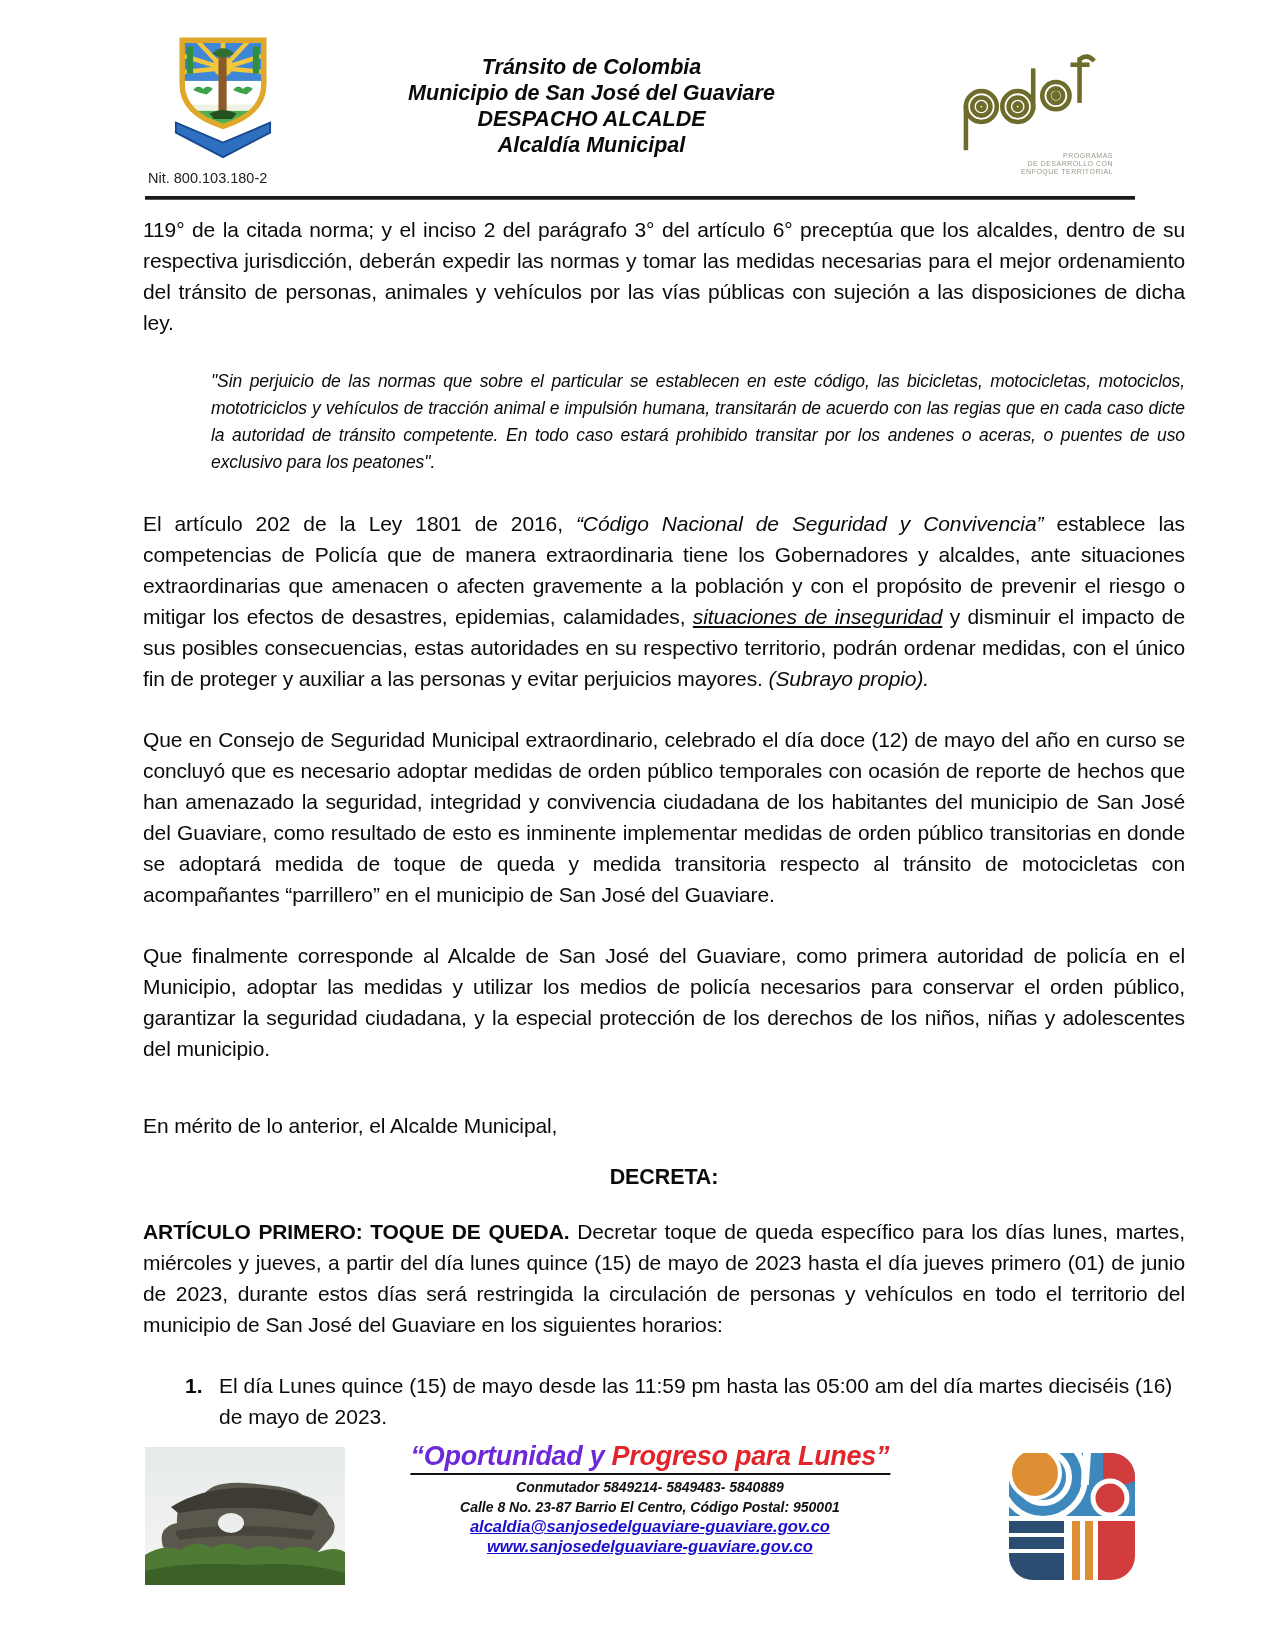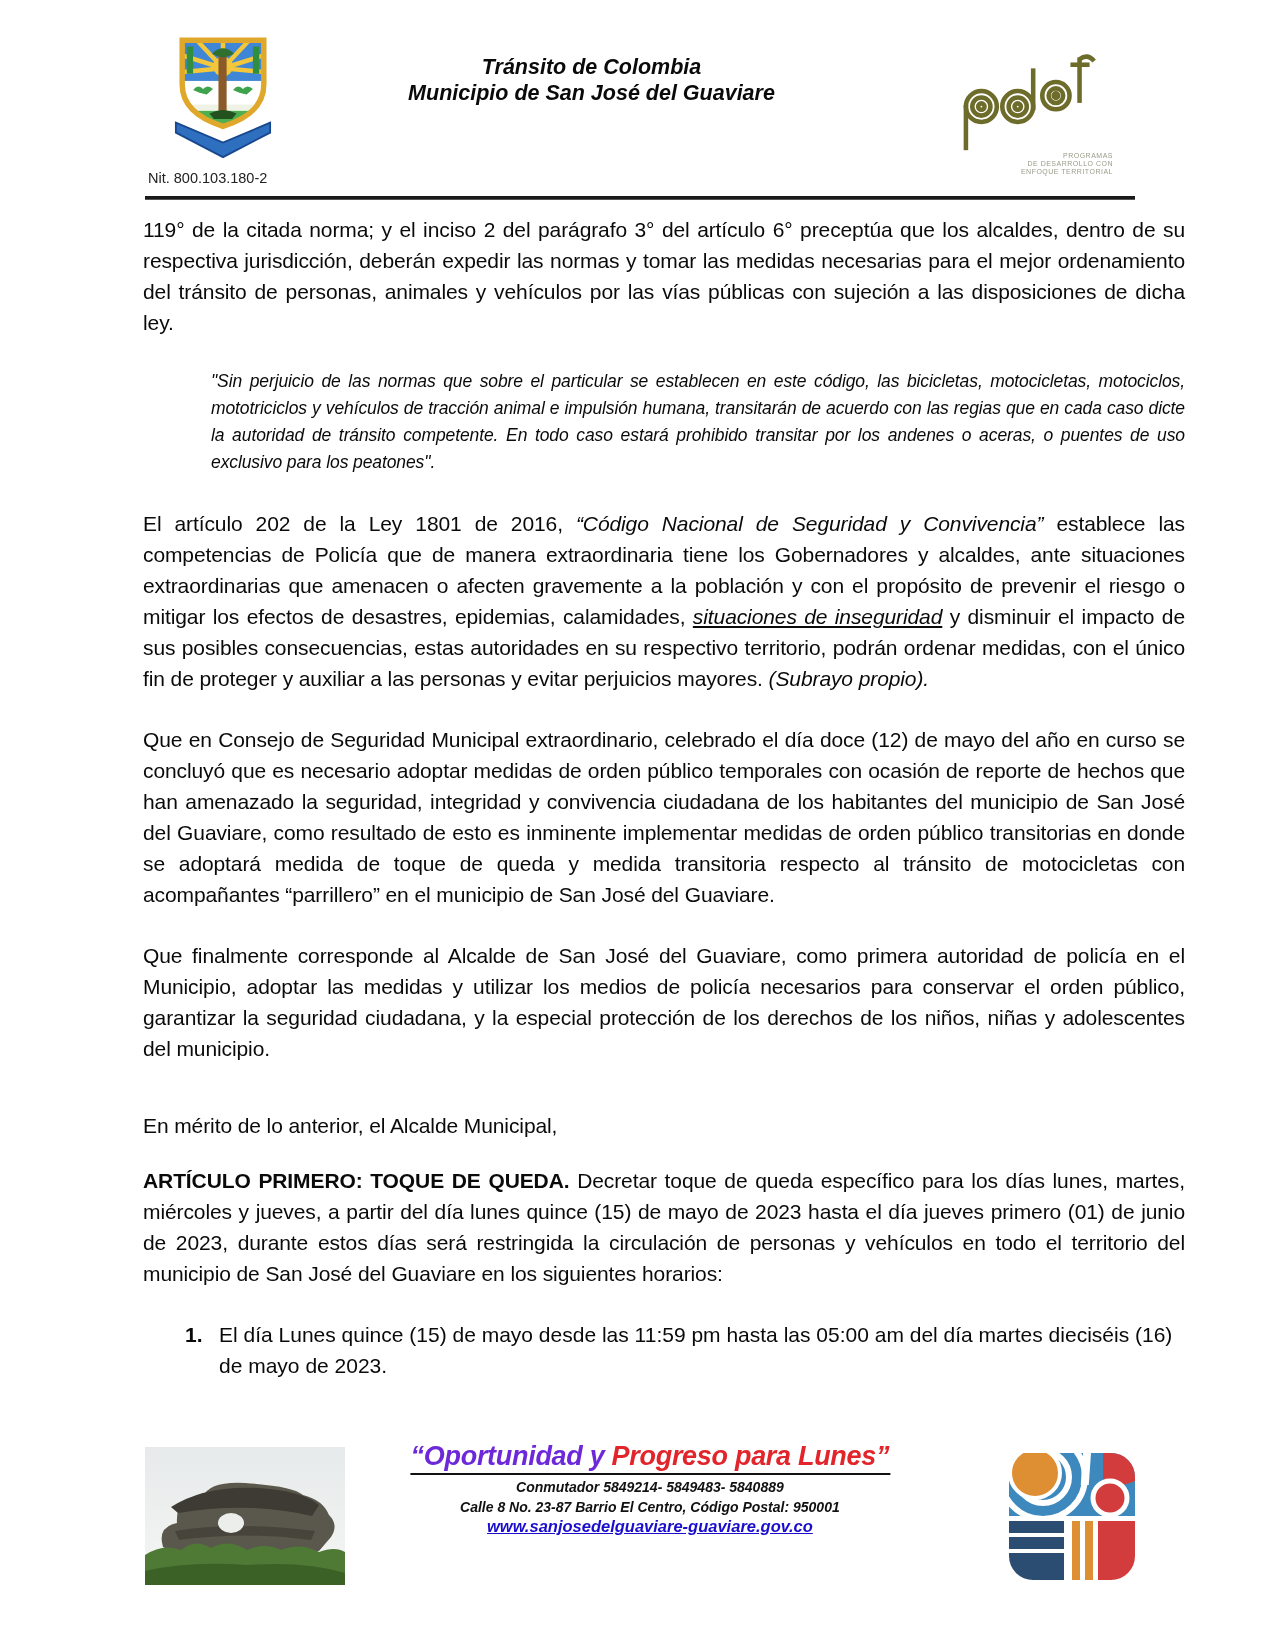--- a/index.html
+++ b/index.html
@@ -156,20 +156,22 @@
           <path d="M45,90 q15,-8 30,0 l-5,6 h-20 Z" fill="#23521f"></path>
         </g>
         <path d="M15,9 h90 v49 q0,32 -45,46 q-45,-14 -45,-46 Z" fill="none" stroke="#e0a82a" stroke-width="6"></path>
       </svg>
       <div class="nit">Nit. 800.103.180-2</div>
     </div>
 
     <div class="titles">
       <div>Tránsito de Colombia</div>
       <div>Municipio de San José del Guaviare</div>
+      <div>DESPACHO ALCALDE</div>
+      <div>Alcaldía Municipal</div>
     </div>
 
     <div class="pdet-block">
       <svg width="160" height="100" viewBox="0 0 160 110">
         <g fill="none" stroke="#6e6c2b" stroke-width="5">
           <circle cx="32" cy="60" r="17"></circle>
           <circle cx="32" cy="60" r="10"></circle>
           <circle cx="32" cy="60" r="3.5"></circle>
           <line x1="15" y1="58" x2="15" y2="108"></line>
           <circle cx="72" cy="60" r="17"></circle>
@@ -202,20 +204,21 @@
     <p class="quote">"Sin perjuicio de las normas que sobre el particular se establecen en este código, las bicicletas, motocicletas, motociclos, mototriciclos y vehículos de tracción animal e impulsión humana, transitarán de acuerdo con las regias que en cada caso dicte la autoridad de tránsito competente. En todo caso estará prohibido transitar por los andenes o aceras, o puentes de uso exclusivo para los peatones".</p>
 
     <p class="para"><span>El artículo 202 de la Ley 1801 de 2016, </span><span class="it">“Código Nacional de Seguridad y Convivencia”</span><span> establece las competencias de Policía que de manera extraordinaria tiene los Gobernadores y alcaldes, ante situaciones extraordinarias que amenacen o afecten gravemente a la población y con el propósito de prevenir el riesgo o mitigar los efectos de desastres, epidemias,  calamidades, </span><span class="it und">situaciones de inseguridad</span><span> y disminuir el impacto de sus posibles consecuencias, estas autoridades en su respectivo territorio,  podrán ordenar medidas, con el único fin de proteger y auxiliar a las personas y evitar perjuicios mayores. </span><span class="it">(Subrayo propio).</span></p>
 
     <p class="para">Que en Consejo de Seguridad  Municipal  extraordinario, celebrado el día doce (12) de mayo del año en curso se concluyó que es necesario adoptar medidas de orden público temporales con ocasión de reporte de hechos que han amenazado la seguridad, integridad   y convivencia ciudadana de los habitantes del municipio de San José del Guaviare, como resultado de esto es inminente implementar medidas de orden público transitorias en donde se adoptará medida de toque de queda y medida transitoria respecto al tránsito de motocicletas con acompañantes “parrillero” en el municipio de San José del Guaviare.</p>
 
     <p class="para">Que finalmente corresponde al Alcalde de San José del Guaviare, como primera autoridad de policía en el Municipio, adoptar las medidas y utilizar los medios de policía necesarios para conservar el orden público, garantizar la seguridad ciudadana, y la especial protección de los derechos de los niños, niñas y adolescentes del municipio.</p>
 
     <p class="para p-merito">En mérito de lo anterior, el Alcalde Municipal,</p>
 
+    <p class="decreta">DECRETA:</p>
 
     <p class="para"><span class="b">ARTÍCULO PRIMERO: TOQUE DE QUEDA.</span><span> Decretar toque de queda específico para los días lunes, martes, miércoles y jueves, a partir del día lunes quince (15) de mayo de 2023 hasta el día jueves primero (01) de junio de 2023, durante estos días será restringida la circulación de personas y vehículos en todo el territorio del municipio de San José del Guaviare en los siguientes horarios:</span></p>
 
     <div class="list-row">
       <span class="list-num">1.</span>
       <span class="list-text">El día Lunes quince (15) de mayo desde las 11:59 pm hasta las 05:00 am del día martes dieciséis (16) de mayo de 2023.</span>
     </div>
   </main>
 
   <footer class="footer">
@@ -234,20 +237,21 @@
       <ellipse cx="86" cy="76" rx="13" ry="10" fill="#eceeec"></ellipse>
       <path d="M0,138 v-30 q18,-12 36,-5 q14,-12 30,-2 q18,-10 36,2 q18,-8 34,0 q20,-8 38,2 q16,-6 26,0 v33 Z" fill="#4f7a36"></path>
       <path d="M0,138 v-14 q44,-10 102,-6 q58,-4 98,8 v12 Z" fill="#3b6127"></path>
     </svg>
 
     <div class="footer-center">
       <div class="slogan"><span class="s-blue">“Oportunidad y </span><span class="s-red">Progreso para Lunes”</span></div>
       <div class="slogan-rule"></div>
       <div class="contact-line">Conmutador   5849214- 5849483- 5840889</div>
       <div class="contact-line">Calle 8 No. 23-87 Barrio El Centro, Código Postal: 950001</div>
+      <a class="footer-link">alcaldia@sanjosedelguaviare-guaviare.gov.co</a>
       <a class="footer-link">www.sanjosedelguaviare-guaviare.gov.co</a>
     </div>
 
     <svg class="footer-logo" width="126" height="128" viewBox="0 0 126 128">
       <clipPath id="lgClip">
           <rect x="0" y="0" width="126" height="127" rx="24"></rect>
         </clipPath>
       <g clip-path="url(#lgClip)">
         <rect width="126" height="63" fill="#3d89bd"></rect>
         <g fill="none" stroke="#ffffff" stroke-width="6">

